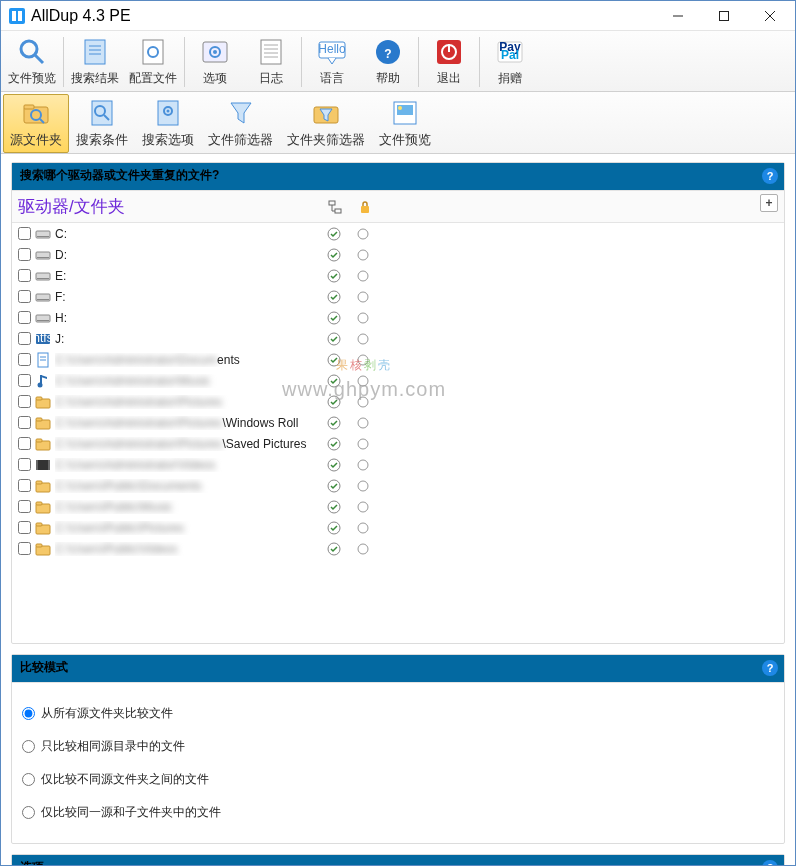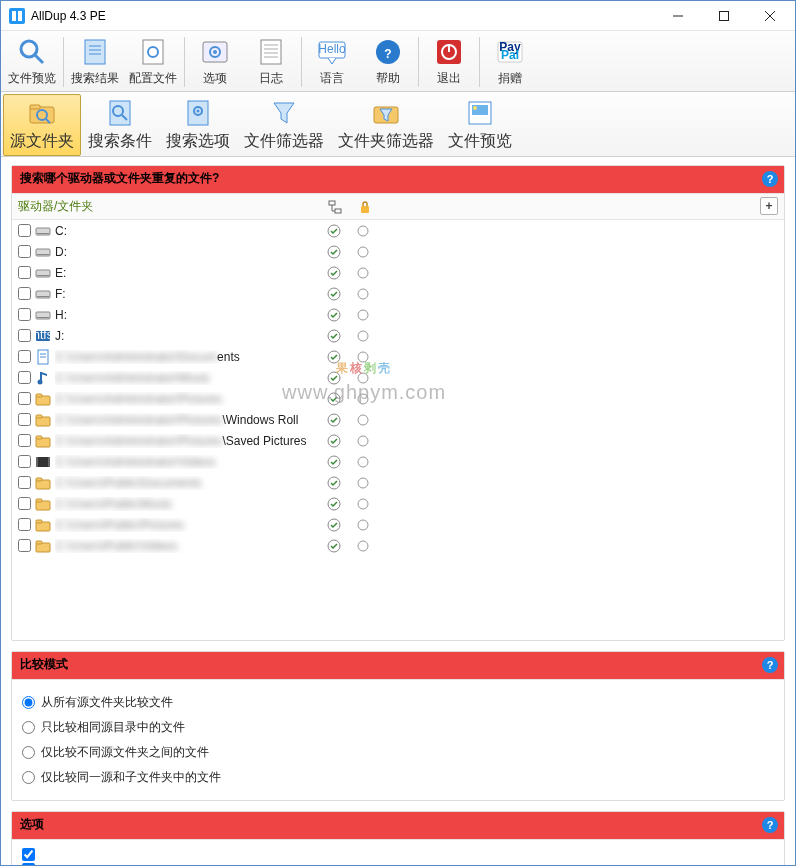--- a/index.html
+++ b/index.html
@@ -1,47 +1,47 @@
 <!DOCTYPE html>
 <html><head>
 <meta charset="utf-8">
 <style>
 *{box-sizing:border-box;margin:0;padding:0;font-family:"Microsoft YaHei","Segoe UI",sans-serif;font-size:12px}
 body{background:#fff;width:796px;height:866px;overflow:hidden;border:1px solid #5a8ac2}
 .titlebar{height:30px;background:#fff;display:flex;align-items:center;padding:0 2px;border-bottom:1px solid #e5e5e5}
 .titlebar .app-icon{width:16px;height:16px;margin:0 6px}
-.titlebar .title{flex:1;font-size:12px;color:#000}
+.titlebar .title{flex:1;font-size:16px;color:#000}
 .titlebar .winbtn{width:46px;height:30px;display:flex;align-items:center;justify-content:center;cursor:pointer;color:#222}
 .toolbar{background:linear-gradient(#fdfdfd,#f3f3f3);border-bottom:1px solid #d0d0d0;display:flex;padding:2px 2px 0}
 .toolbar .sep{width:1px;background:#d0d0d0;margin:4px 2px}
 .tb-btn{display:flex;flex-direction:column;align-items:center;justify-content:center;padding:2px 4px 3px;min-width:56px;border:1px solid transparent;border-radius:2px;cursor:pointer}
 .tb-btn .ico{width:32px;height:32px;display:flex;align-items:center;}
 .tb-btn .lbl{font-size:12px;color:#333;margin-top:2px}
 .ribbon{background:linear-gradient(#fdfdfd,#f4f4f4);border-bottom:1px solid #d0d0d0;display:flex;padding:2px 2px 0}
 .rb-btn{display:flex;flex-direction:column;align-items:center;padding:2px 6px 3px;min-width:56px;border:1px solid transparent;border-radius:2px;cursor:pointer}
 .rb-btn.active{background:linear-gradient(#ffe9a8,#ffd65e);border-color:#c2a23a}
 .rb-btn .ico{width:32px;height:32px;display:flex;align-items:center;justify-content:center}
-.rb-btn .lbl{font-size:16px;color:#333;margin-top:2px}
+.rb-btn .lbl{font-size:13px;color:#333;margin-top:2px}
 .content{padding:8px 10px 0;overflow:auto;height:calc(100% - 30px - 54px - 54px)}
 .panel{border:1px solid #dcdcdc;border-radius:2px;margin-bottom:10px;background:#fff}
-.panel-hd{background:#ef4444;padding:4px 8px 6px;font-weight:bold;font-size:13px;border-bottom:1px solid #e4e4e4;position:relative}
+.panel-hd{background:#0369a1;padding:4px 8px 6px;font-weight:bold;font-size:13px;border-bottom:1px solid #e4e4e4;position:relative}
 .panel-hd .help{position:absolute;right:6px;top:5px;width:16px;height:16px;border-radius:50%;background:#1e88e5;color:#fff;display:flex;align-items:center;justify-content:center;font-size:11px;font-weight:bold;cursor:pointer}
 .thead{display:flex;align-items:center;border-bottom:1px solid #e4e4e4;padding:4px 6px;background:#fafafa;position:relative}
-.thead .col-main{flex:0 0 310px;font-size:12px;color:#4d7c0f}
+.thead .col-main{flex:0 0 310px;font-size:17px;color:#6d28d9}
 .thead .col-ico{width:30px;text-align:center;color:#555}
 .thead .addbtn{position:absolute;right:6px;top:3px;width:18px;height:18px;border:1px solid #b0b0b0;border-radius:2px;display:flex;align-items:center;justify-content:center;cursor:pointer;background:#fff;color:#444;font-weight:bold}
 .rows{max-height:420px;overflow:auto}
 .row{display:flex;align-items:center;padding:2px 6px;height:21px}
 .row .cb{margin-right:4px}
 .row .ficon{width:16px;height:16px;margin-right:4px;flex-shrink:0}
 .row .fname{flex:0 0 272px;white-space:nowrap;overflow:hidden;text-overflow:ellipsis;color:#222}
 .row .chk{width:30px;text-align:center;color:#666}
 .row .rdo{width:30px;text-align:center}
 .radio-list{padding:6px 10px}
-.radio-list label{display:flex;align-items:center;margin:8px 0;font-size:13px;color:#222}
+.radio-list label{display:flex;align-items:center;margin:16px 0;font-size:13px;color:#222}
 .radio-list input{margin-right:6px}
 .check-list{padding:6px 10px}
 .check-list label{display:flex;align-items:center;margin:2px 0;font-size:13px;color:#222}
 .check-list input{margin-right:6px}
 svg{display:block}
 </style>
 </head>
 <body>
 
 <div class="titlebar">
@@ -592,21 +592,21 @@
           </span>
           <span class="rdo">
             <svg width="12" height="12">
               <circle cx="6" cy="6" r="5" fill="none" stroke="#999"></circle>
             </svg>
           </span>
         </div>
       </div>
 
     <div style="position:absolute;left:270px;top:170px;pointer-events:none;opacity:0.65;text-align:center">
-      <div style="font-size:40px;font-weight:bold;letter-spacing:2px">
+      <div style="font-size:40px;font-weight:normal;letter-spacing:2px">
         <span style="color:#e29a3a">果</span><span style="color:#d94d4d">核</span><span style="color:#6bbb4e">剥</span><span style="color:#4aa3d9">壳</span>
       </div>
       <div style="font-size:20px;color:#999;font-family:Arial;letter-spacing:1px">www.ghpym.com</div>
     </div>
   </div>
 
   <div class="panel">
     <div class="panel-hd">
       <span>比较模式</span>
       <span class="help">?</span>

